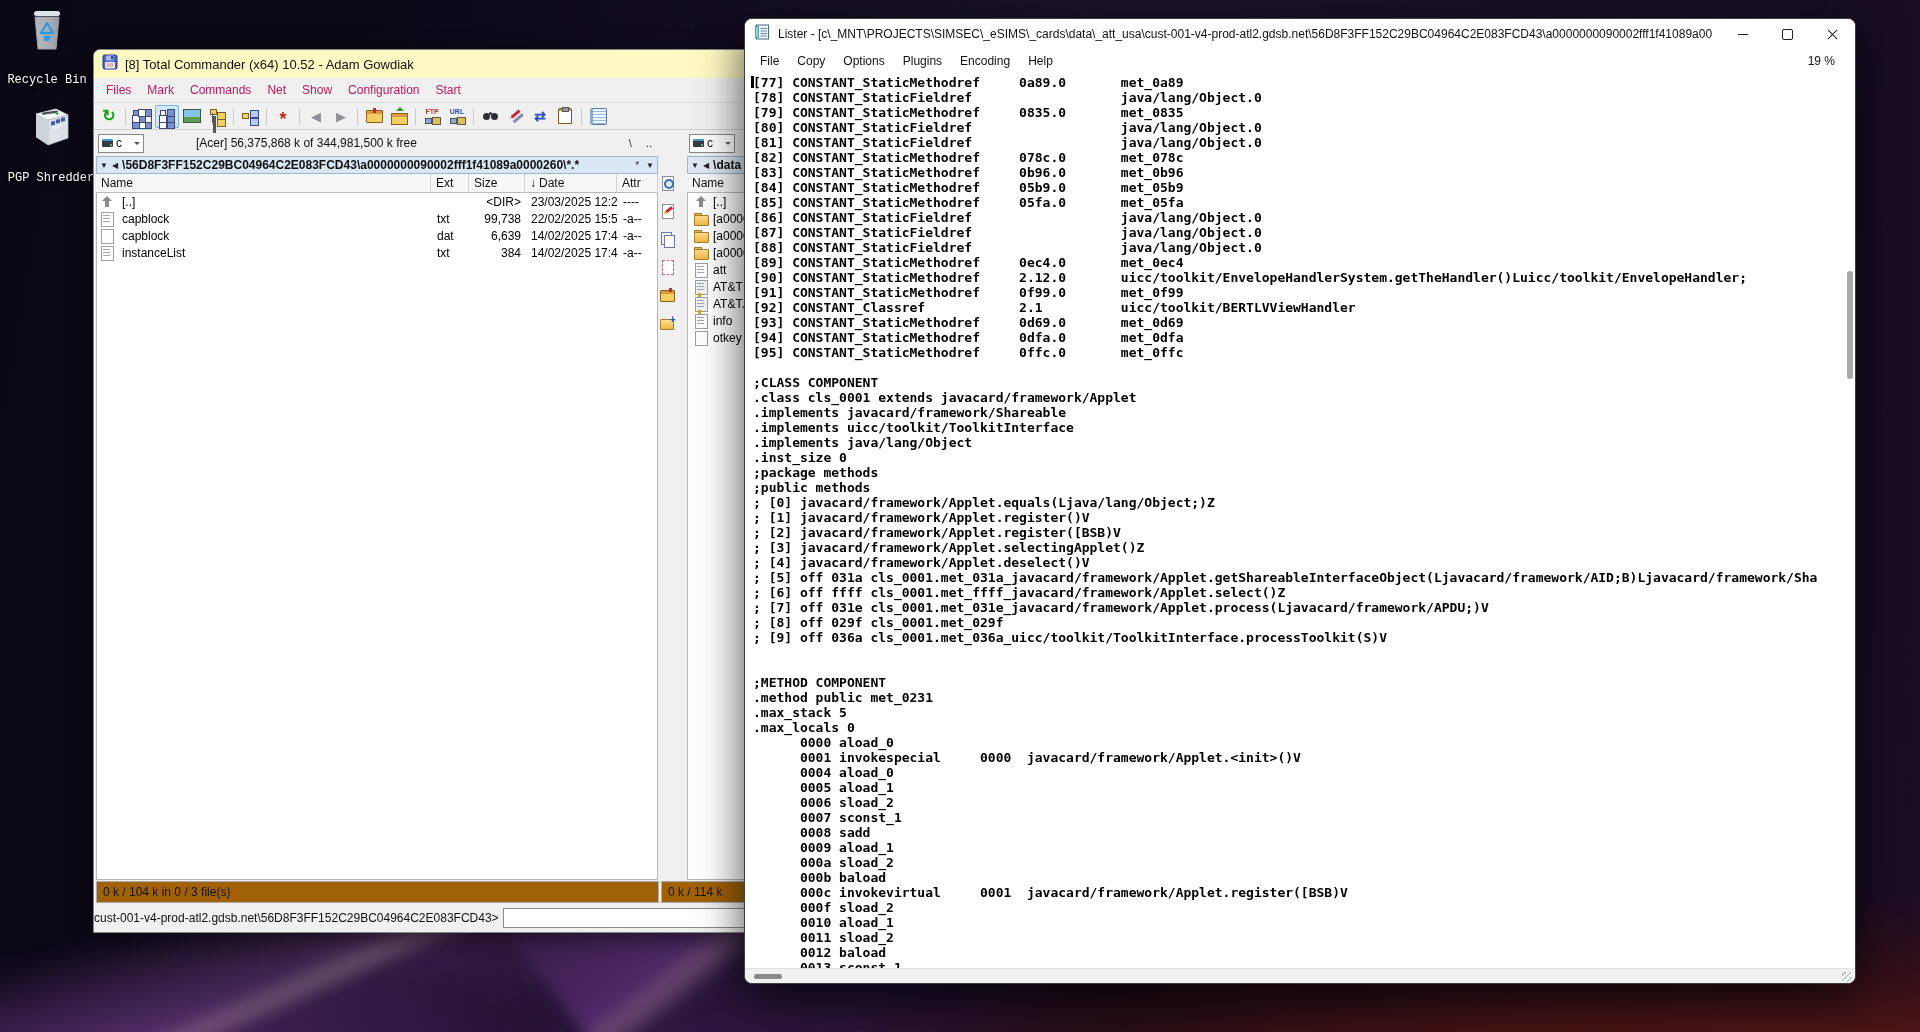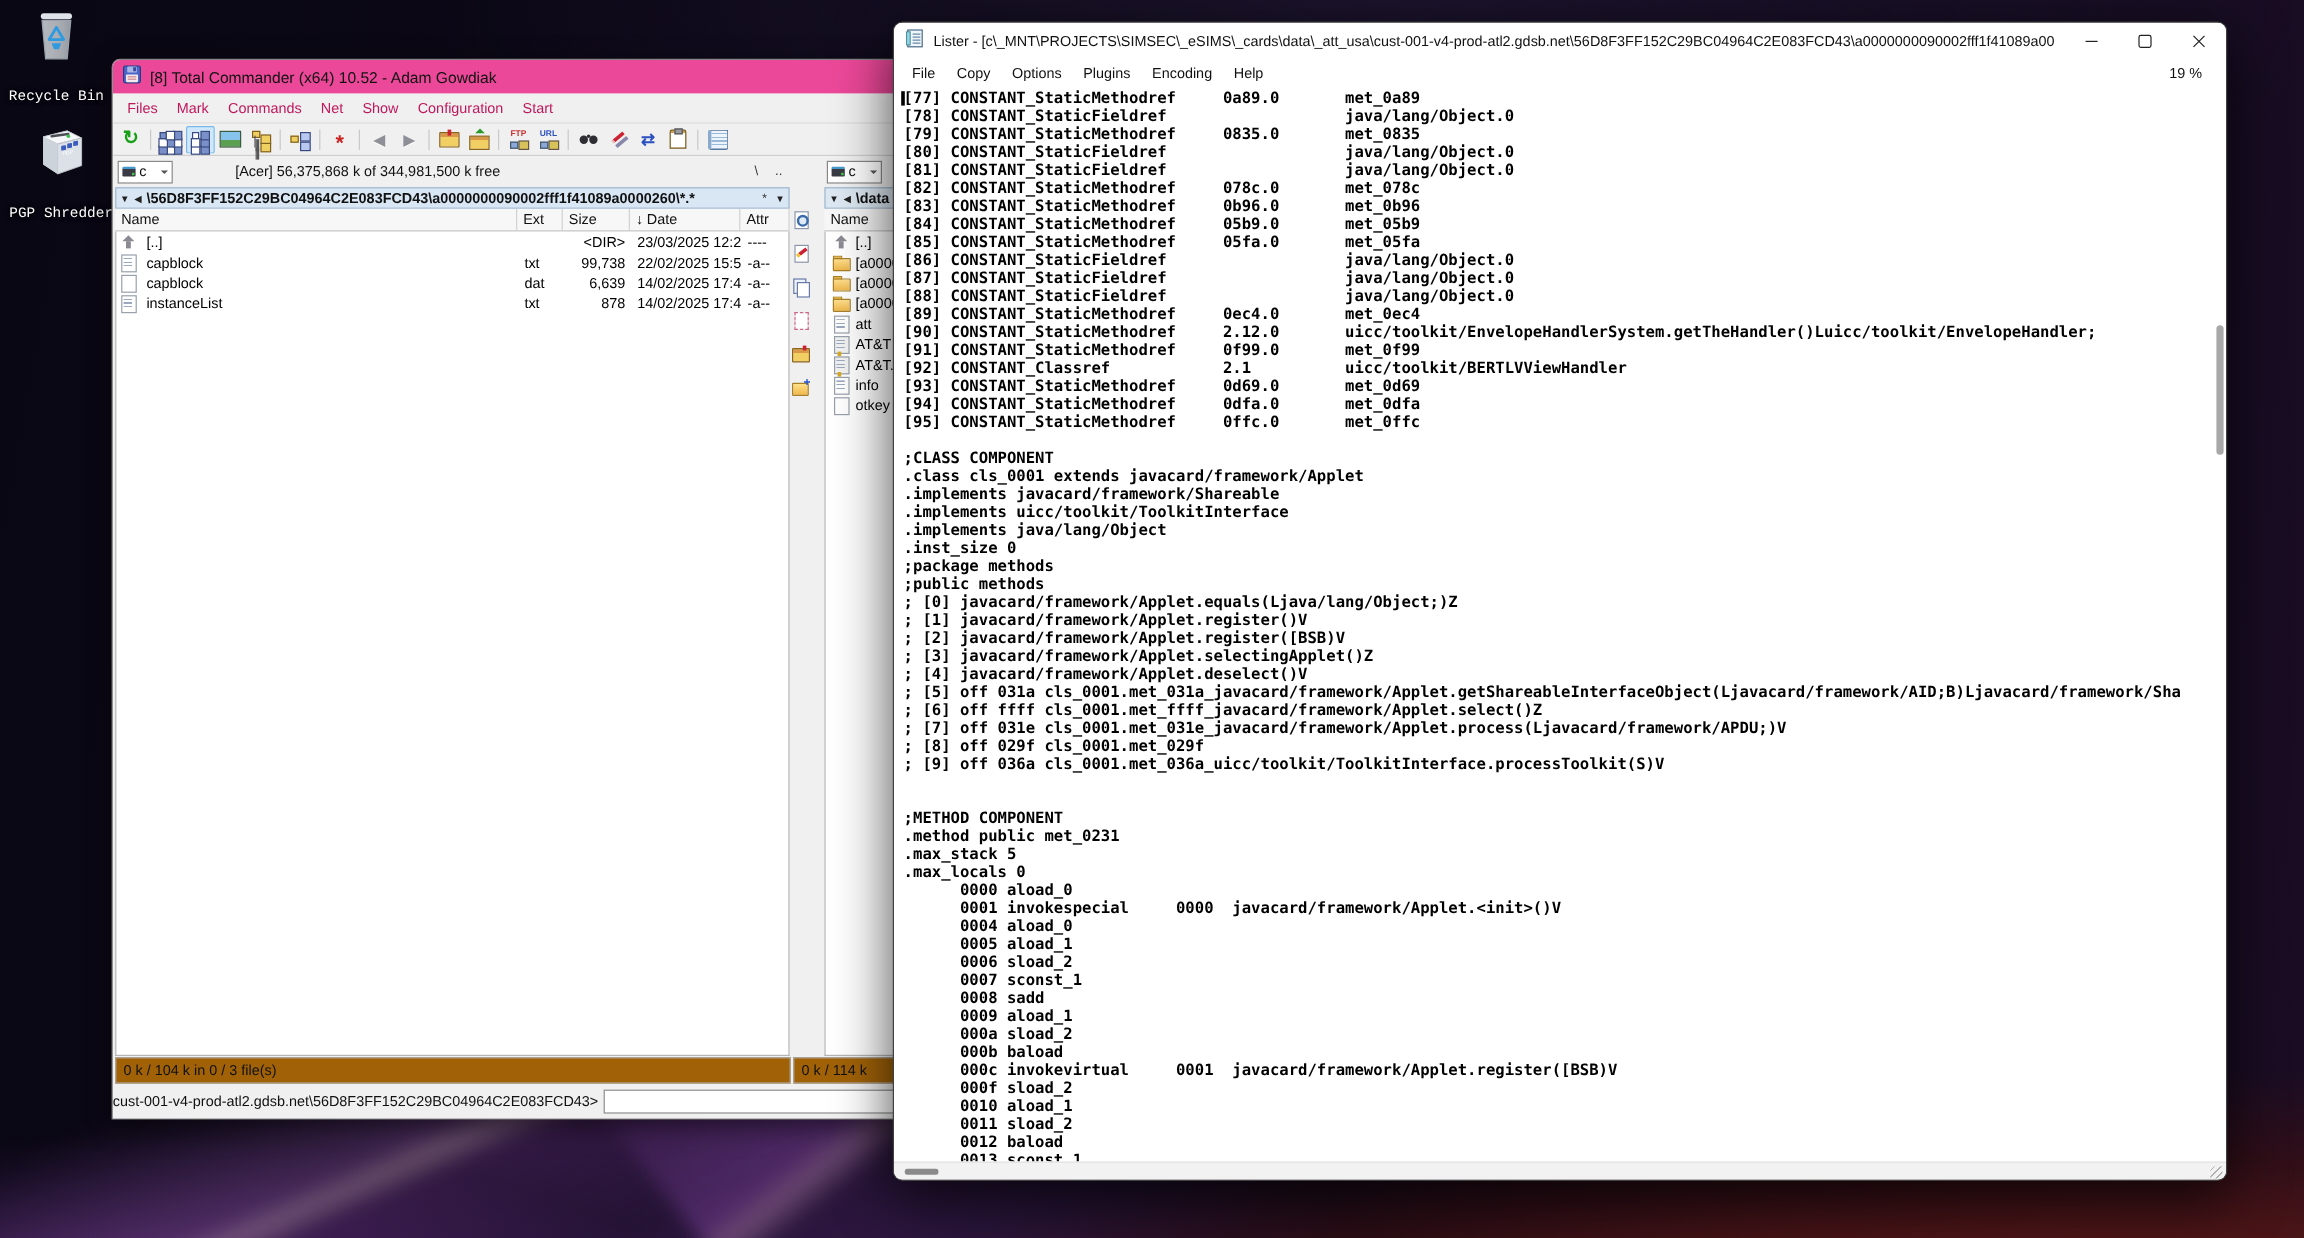--- a/index.html
+++ b/index.html
@@ -29,21 +29,21 @@
   #icon-recycle { left:2px; top:6px; }
   #icon-pgp { left:6px; top:100px; }
 
   
   .win { position:absolute; background:#f0f0f0; }
 
   
   #tc { left:93px; top:49px; width:682px; height:884px; border:1px solid #858585;
         border-radius:7px 7px 0 0; box-shadow:4px 6px 22px rgba(0,0,0,.55); z-index:1;
         display:flex; flex-direction:column; overflow:hidden; }
-  .tc-titlebar { height:28px; background:#ec4899; display:flex; align-items:center; gap:7px; padding:0 8px; flex:none; }
+  .tc-titlebar { height:28px; background:#fef9c3; display:flex; align-items:center; gap:7px; padding:0 8px; flex:none; }
   .tc-title { font-size:13px; color:#111; white-space:nowrap; overflow:hidden; }
   .tc-menubar { height:24px; display:flex; align-items:center; padding:0 4px; flex:none; font-size:12px; background:#f0f0f0; }
   .tc-menubar .mitem { padding:3px 8px; color:#be185d; }
   .tc-toolbar { height:28px; display:flex; align-items:center; padding:0 3px; gap:1px; flex:none; border-top:1px solid #dcdcdc; border-bottom:1px solid #cfcfcf; }
   .tb { width:24px; height:23px; display:flex; align-items:center; justify-content:center; position:relative; border-radius:2px; }
   .tb.pressed { background:#cfe8fc; box-shadow:inset 0 0 0 1px #79b8e8; }
   .tb-sep { width:7px; height:23px; pointer-events:none; }
   .tb-sep::before { content:""; position:absolute; left:3px; top:3px; width:1px; height:17px; background:#c9c9c9; }
   .tb .g { line-height:1; }
   .ic-refresh .g { color:#17a017; font-size:16px; font-weight:bold; }
@@ -374,21 +374,21 @@
             <span class="cell">dat</span>
             <span class="cell size">6,639</span>
             <span class="cell">14/02/2025 17:43</span>
             <span class="cell">-a--</span>
           </div>
 
           <div class="lrow">
             <span class="fi text-doc"></span>
             <span class="cell">instanceList</span>
             <span class="cell">txt</span>
-            <span class="cell size">878</span>
+            <span class="cell size">384</span>
             <span class="cell">14/02/2025 17:43</span>
             <span class="cell">-a--</span>
           </div>
         </div>
     </div>
 
     <div class="mid-strip">
 
     <span class="vs vs-view"></span>
         <span class="vs vs-edit"></span>

